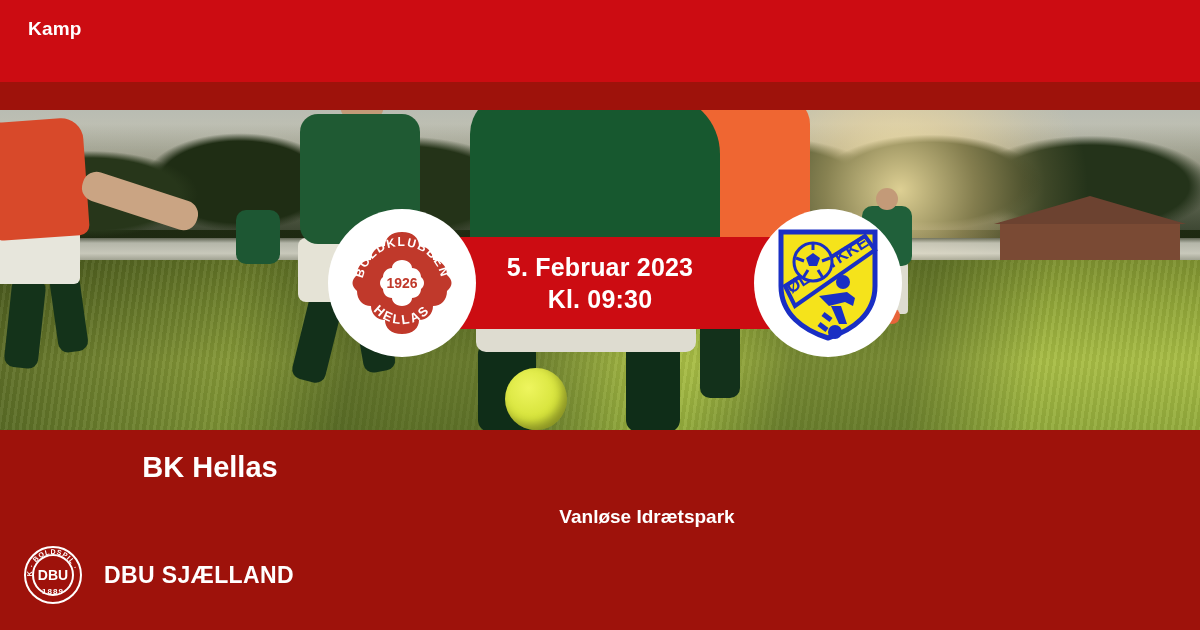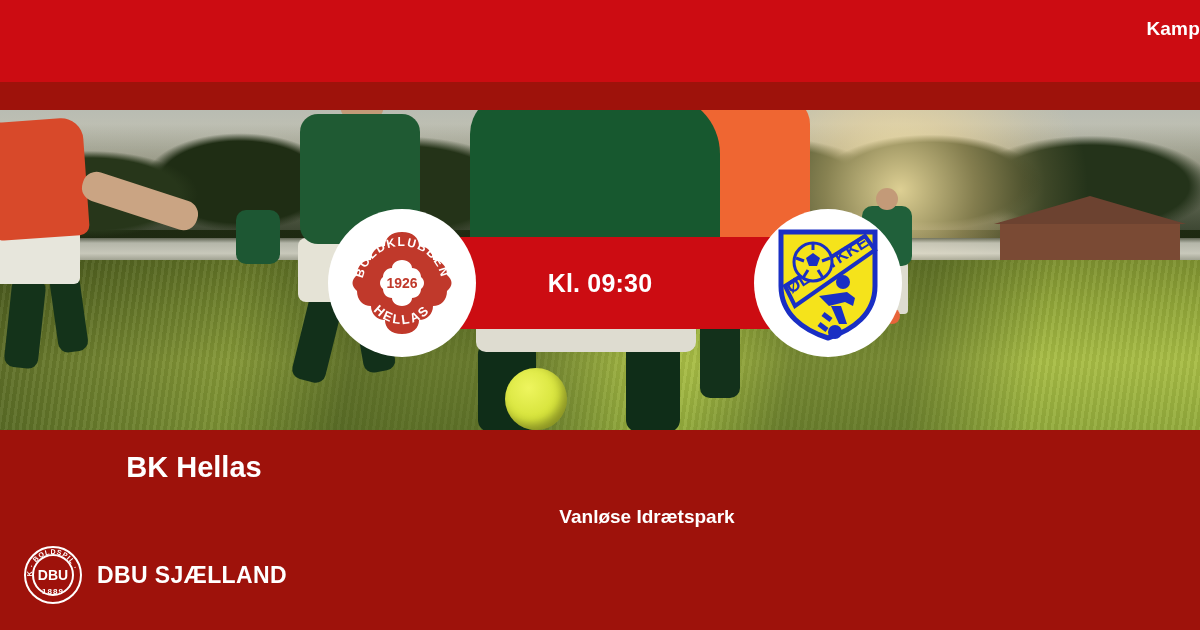--- a/index.html
+++ b/index.html
@@ -19,22 +19,21 @@
   }
 
   
   .header {
     position: absolute;
     left: 0; top: 0;
     width: 1200px;
     height: 82px;
     background: #cc0c12;
     box-sizing: border-box;
-    padding: 18px 0 0 28px;
-    text-align: right;
+    padding: 18px 16px 0 28px;
   }
   .header-kicker {
     color: #ffffff;
     font-size: 19px;
     font-weight: bold;
     letter-spacing: 0.2px;
     line-height: 22px;
   }
   .header-title {
     color: #ffffff;
@@ -207,21 +206,21 @@
 
   
   .footer {
     position: absolute;
     left: 0; top: 430px;
     width: 1200px; height: 200px;
     background: #9e120b;
   }
   .team-row {
     position: absolute;
-    left: 0; top: 18px;
+    left: 16px; top: 18px;
     width: 971px;
     display: flex;
   }
   .team-name {
     color: #ffffff;
     font-size: 29px;
     font-weight: bold;
     text-align: center;
     line-height: 38px;
   }
@@ -241,21 +240,21 @@
     position: absolute;
     left: 22px; top: 114px;
     display: flex;
     align-items: center;
   }
   .org-name {
     color: #ffffff;
     font-size: 23px;
     font-weight: bold;
     letter-spacing: 0.4px;
-    margin-left: 13px;
+    margin-left: 20px;
   }
 </style>
 </head>
 <body>
 
 <div id="poster">
 
   <div class="header">
     <div class="header-kicker">Kamp</div>
   </div>
@@ -293,20 +292,21 @@
     <div class="pl pl-d-torso"></div>
 
     <div class="pl pl-c-leg"></div>
     <div class="pl pl-c-leg2"></div>
     <div class="pl pl-c-shorts"></div>
     <div class="pl pl-c-torso"></div>
     <div class="pl ball-main"></div>
   </div>
 
   <div class="date-banner">
+    <div class="date-line">5. Februar 2023</div>
     <div class="date-line">Kl. 09:30</div>
   </div>
 
   <div class="badge-circle badge-home">
     <svg width="126" height="126" viewBox="0 0 126 126">
       <defs>
         <path id="hArcTop" d="M 23,66 A 40,40 0 0 1 103,66" fill="none"></path>
         <path id="hArcBot" d="M 26,67 A 37,37 0 0 0 100,67" fill="none"></path>
       </defs>
       <path d="M63,12

